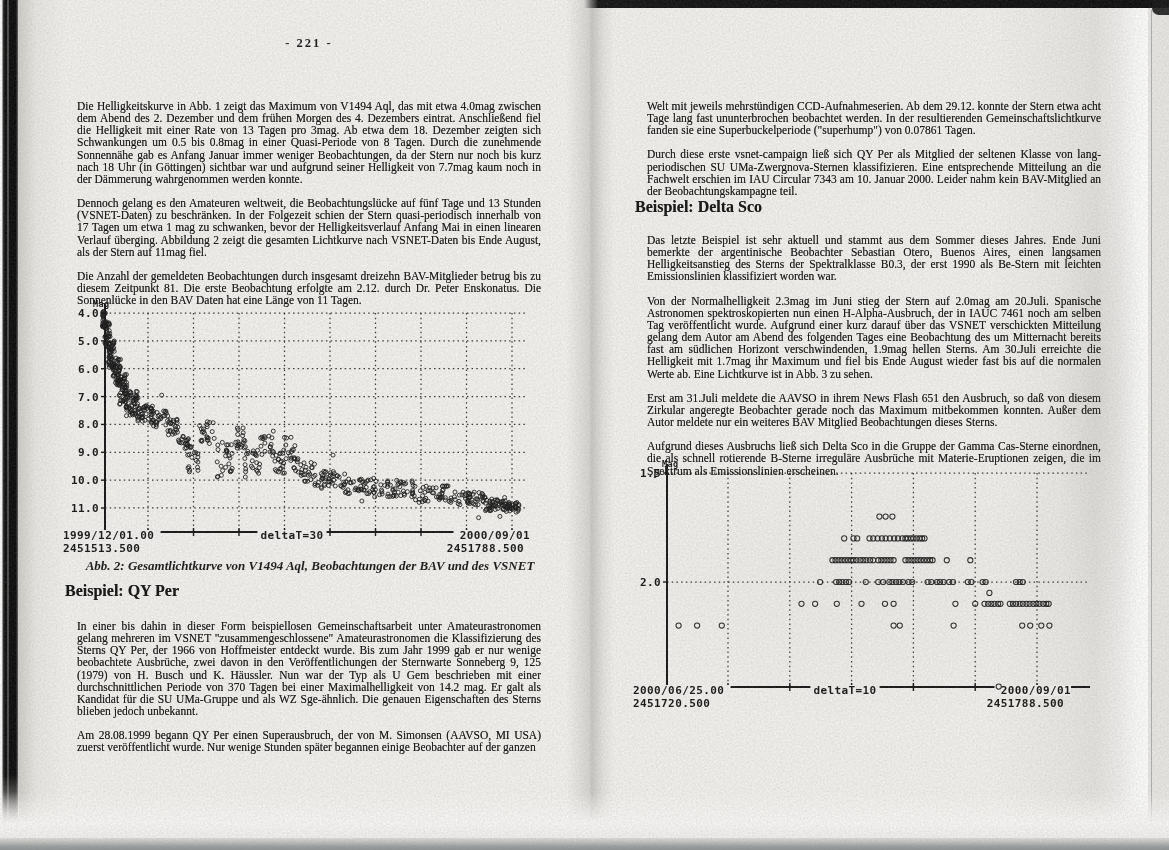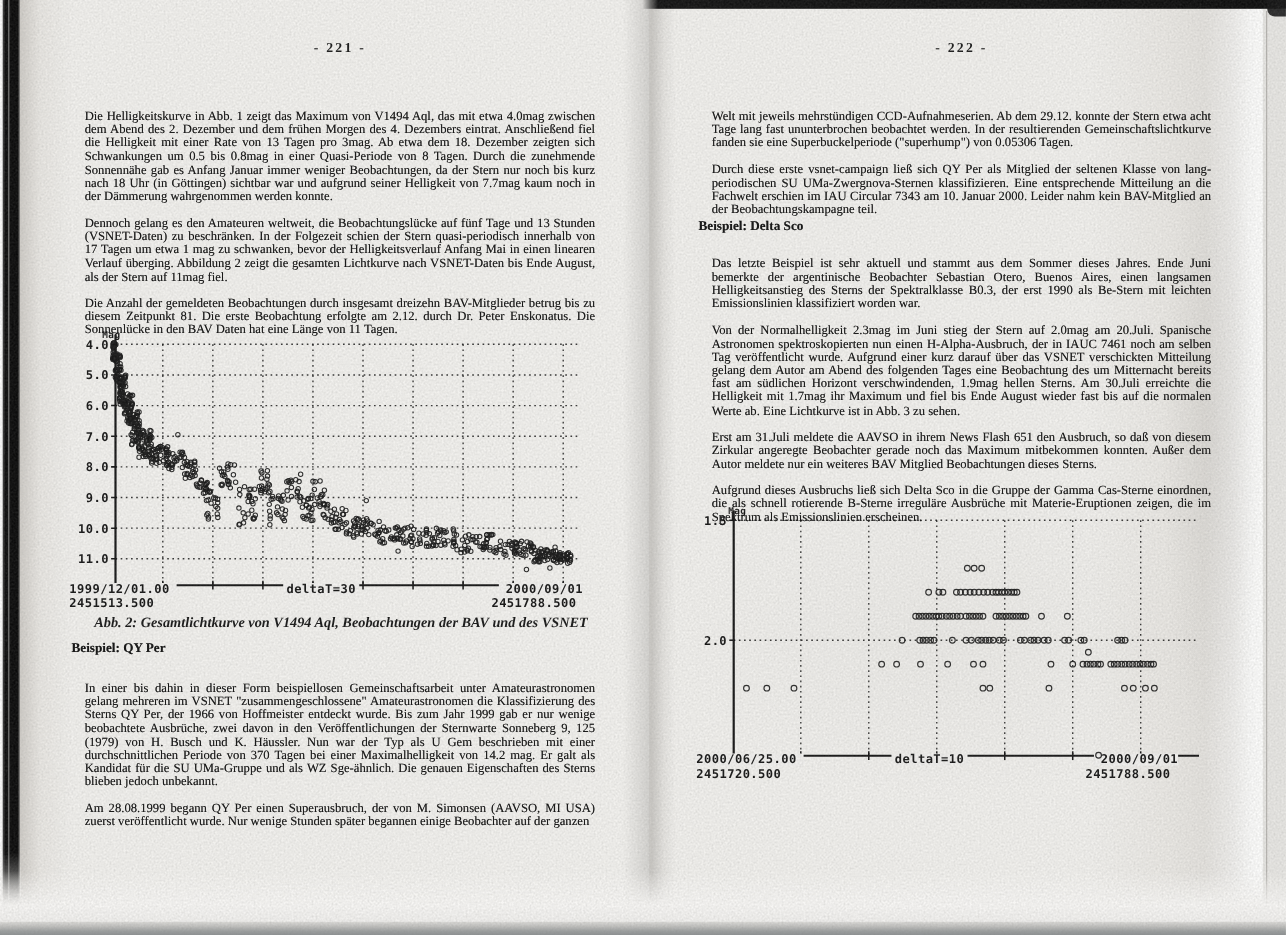--- a/index.html
+++ b/index.html
@@ -41,21 +41,21 @@
   .page.right .pagenum{left:45px;width:478px;}
 
   .textblock{position:absolute;text-align:justify;color:#141414;
     font-size:11.5px;line-height:12.15px;text-shadow:0 0 .5px rgba(0,0,0,.55);}
   .textblock p{margin:12px;}
   .tb-l1{left:47px;top:88px;width:488px;}
   .tb-l2{left:47px;top:608px;width:488px;}
   .tb-r1{left:45px;top:88px;width:478px;}
   .tb-r2{left:45px;top:222px;width:478px;}
 
-  .heading{position:absolute;margin:0;font-size:12px;font-weight:700;color:#121212;
+  .heading{position:absolute;margin:0;font-size:16px;font-weight:700;color:#121212;
     text-shadow:0 0 .5px rgba(0,0,0,.5);}
   .hd-l{left:47px;top:582px;}
   .hd-r{left:45px;top:198px;}
 
   .fig{position:absolute;margin:0;}
   .fig2{left:45px;top:292px;width:494px;}
   .fig3{left:40px;top:448px;width:480px;}
   .caption{font-style:italic;font-weight:600;font-size:13px;line-height:14px;
     text-align:center;color:#181818;margin:0;}
   .fig2 .caption{margin-top:1px;}
@@ -1008,23 +1008,22 @@
       <figcaption class="caption">Abb. 2: Gesamtlichtkurve von V1494 Aql, Beobachtungen der BAV und des VSNET</figcaption>
     </figure>
     <h3 class="heading hd-l">Beispiel: QY Per</h3>
     <div class="textblock tb-l2">
       <p>In einer bis dahin in dieser Form beispiellosen Gemeinschaftsarbeit unter Amateurastronomen gelang mehreren im VSNET "zusammengeschlossene" Amateurastronomen die Klassifizierung des Sterns QY Per, der 1966 von Hoffmeister entdeckt wurde. Bis zum Jahr 1999 gab er nur wenige beobachtete Ausbrüche, zwei davon in den Veröffentlichungen der Sternwarte Sonneberg 9, 125 (1979) von H. Busch und K. Häussler.  Nun war der Typ als U Gem beschrieben mit einer durchschnittlichen Periode von 370 Tagen bei einer Maximalhelligkeit von 14.2 mag. Er galt als Kandidat für die SU UMa-Gruppe und als WZ Sge-ähnlich.  Die genauen Eigenschaften des Sterns blieben jedoch unbekannt.</p>
       <p>Am 28.08.1999 begann QY Per einen Superausbruch, der von M. Simonsen (AAVSO, MI USA) zuerst veröffentlicht wurde. Nur wenige Stunden später begannen einige Beobachter auf der ganzen</p>
     </div>
   </section>
 
   <section class="page right">
-    <div class="pagenum">- 222 -</div>
     <div class="textblock tb-r1">
-      <p>Welt mit jeweils mehrstündigen CCD-Aufnahmeserien. Ab dem 29.12. konnte der Stern etwa acht Tage lang fast ununterbrochen beobachtet werden. In der resultierenden  Gemeinschaftslichtkurve fanden sie eine Superbuckelperiode ("superhump") von  0.05306 Tagen.</p>
+      <p>Welt mit jeweils mehrstündigen CCD-Aufnahmeserien. Ab dem 29.12. konnte der Stern etwa acht Tage lang fast ununterbrochen beobachtet werden. In der resultierenden  Gemeinschaftslichtkurve fanden sie eine Superbuckelperiode ("superhump") von  0.07861 Tagen.</p>
       <p>Durch diese erste vsnet-campaign ließ sich QY Per als Mitglied der seltenen Klasse von lang-periodischen SU UMa-Zwergnova-Sternen klassifizieren. Eine entsprechende Mitteilung an die Fachwelt erschien im IAU Circular 7343 am 10. Januar 2000. Leider nahm kein BAV-Mitglied an der Beobachtungskampagne teil.</p>
     </div>
     <h3 class="heading hd-r">Beispiel: Delta Sco</h3>
     <div class="textblock tb-r2">
       <p>Das letzte Beispiel ist sehr aktuell und stammt aus dem Sommer dieses Jahres. Ende Juni bemerkte der argentinische Beobachter Sebastian Otero, Buenos Aires, einen langsamen Helligkeitsanstieg des Sterns der Spektralklasse B0.3, der erst 1990 als Be-Stern mit leichten Emissionslinien klassifiziert worden war.</p>
       <p>Von der Normalhelligkeit 2.3mag im Juni stieg der Stern auf 2.0mag am 20.Juli. Spanische Astronomen spektroskopierten nun einen H-Alpha-Ausbruch, der in IAUC 7461 noch am selben Tag veröffentlicht wurde. Aufgrund einer kurz darauf über das VSNET verschickten Mitteilung gelang dem Autor am Abend des folgenden Tages eine Beobachtung des um Mitternacht bereits fast am südlichen Horizont verschwindenden, 1.9mag hellen Sterns. Am 30.Juli erreichte die Helligkeit mit 1.7mag ihr Maximum und fiel bis Ende August wieder fast bis auf die normalen Werte ab. Eine Lichtkurve ist in Abb. 3 zu sehen.</p>
       <p>Erst am 31.Juli meldete die AAVSO in ihrem News Flash 651 den Ausbruch, so daß von diesem Zirkular angeregte Beobachter gerade noch das Maximum mitbekommen konnten. Außer dem Autor meldete nur ein weiteres BAV Mitglied Beobachtungen dieses Sterns.</p>
       <p>Aufgrund dieses Ausbruchs ließ sich Delta Sco in die Gruppe der Gamma Cas-Sterne einordnen, die als schnell rotierende B-Sterne irreguläre Ausbrüche mit Materie-Eruptionen zeigen, die im Spektrum als Emissionslinien erscheinen.</p>
     </div>
     <figure class="fig fig3">

